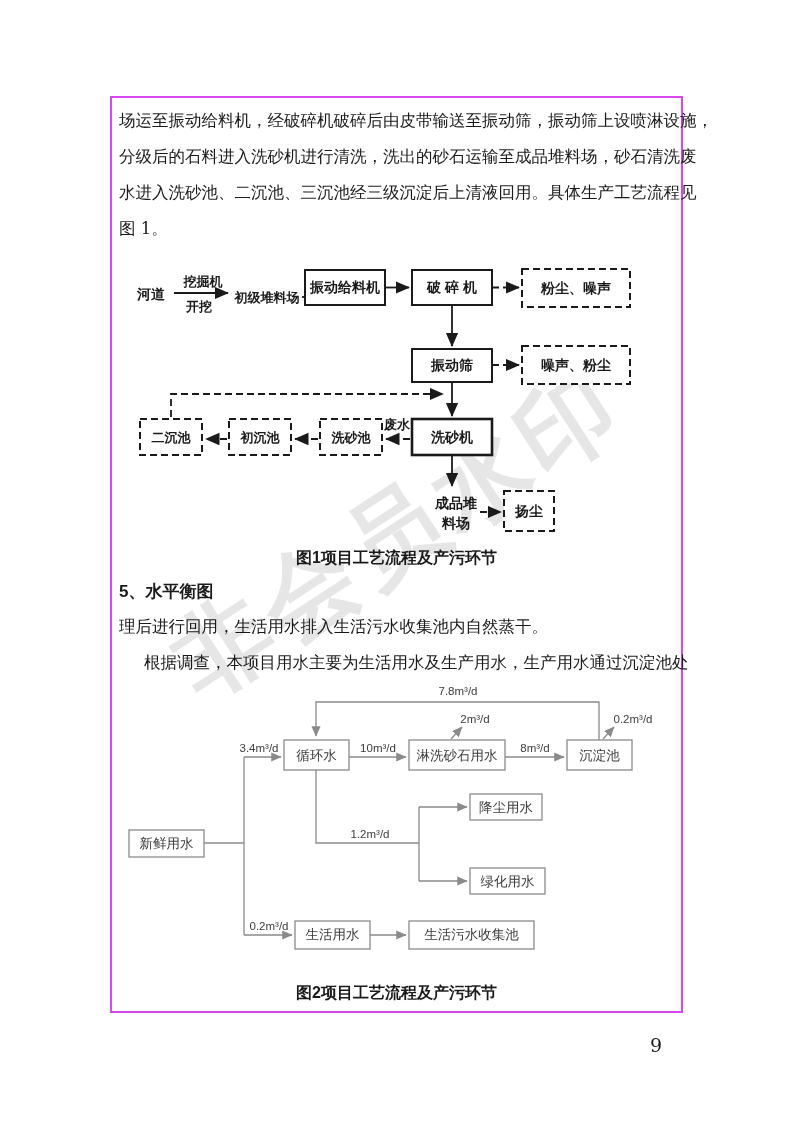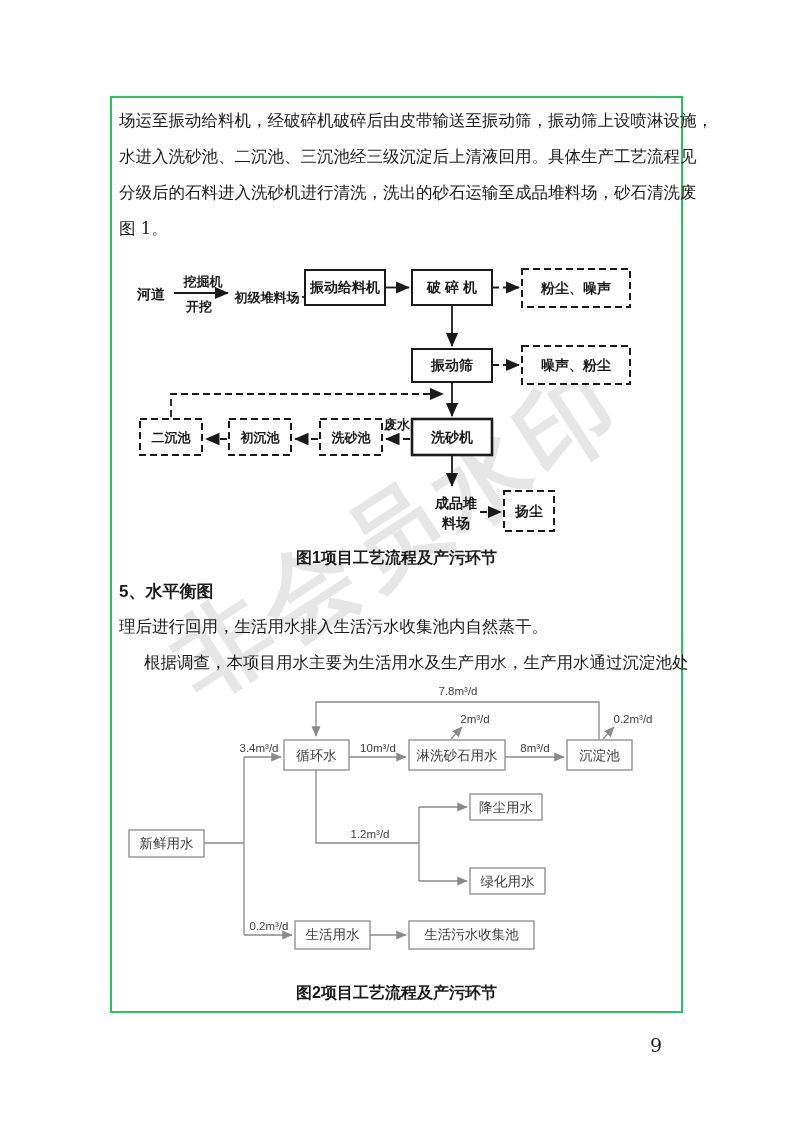--- a/index.html
+++ b/index.html
@@ -2,21 +2,21 @@
 <html><head>
 <meta charset="utf-8">
 <style>
   html,body { margin:0; padding:0; background:#ffffff; }
   .page {
     position:relative; width:793px; height:1122px; background:#ffffff;
     font-family:"DejaVu Serif","Liberation Serif",serif; color:#1a1a1a; overflow:hidden;
   }
   .cell {
     position:absolute; left:110px; top:96px; width:573px; height:917px;
-    border:2px solid #22c55e; box-sizing:border-box; background:transparent;
+    border:2px solid #d946ef; box-sizing:border-box; background:transparent;
   }
   .para { position:absolute; left:7px; width:557px; font-size:16.5px; line-height:36px; }
   .jline { text-align:justify; text-align-last:justify; white-space:nowrap; }
   .jline.short { text-align:center; text-align-last:left; white-space:normal; }
   .indent2 { text-indent:25px; }
   #para1 { top:5px; }
   #para2 { top:511px; }
   .caption {
     position:absolute; left:0; width:569px; text-align:center;
     font-weight:bold; font-size:16px; font-family:"Liberation Sans",sans-serif;
@@ -55,22 +55,22 @@
 <body>
 
 <div class="page">
 
   <div class="watermark">非会员水印</div>
 
   <div class="cell">
 
     <div class="para" id="para1">
       <div class="jline">场运至振动给料机，经破碎机破碎后由皮带输送至振动筛，振动筛上设喷淋设施，</div>
+      <div class="jline">分级后的石料进入洗砂机进行清洗，洗出的砂石运输至成品堆料场，砂石清洗废</div>
       <div class="jline">水进入洗砂池、二沉池、三沉池经三级沉淀后上清液回用。具体生产工艺流程见</div>
-      <div class="jline">分级后的石料进入洗砂机进行清洗，洗出的砂石运输至成品堆料场，砂石清洗废</div>
       <div class="jline short">图 1。</div>
     </div>
 
     <svg id="fig1" class="fig-svg" width="573" height="296" viewBox="0 0 573 296">
       <defs>
         <marker id="arrB" markerWidth="9" markerHeight="8" refX="7.5" refY="3.5" orient="auto">
           <path d="M0,0 L8,3.5 L0,7 Z" fill="#1a1a1a"></path>
         </marker>
         <marker id="arrG" markerWidth="9" markerHeight="8" refX="7.5" refY="3.5" orient="auto">
           <path d="M0,0 L8,3.5 L0,7 Z" fill="#8a8a8a"></path>

